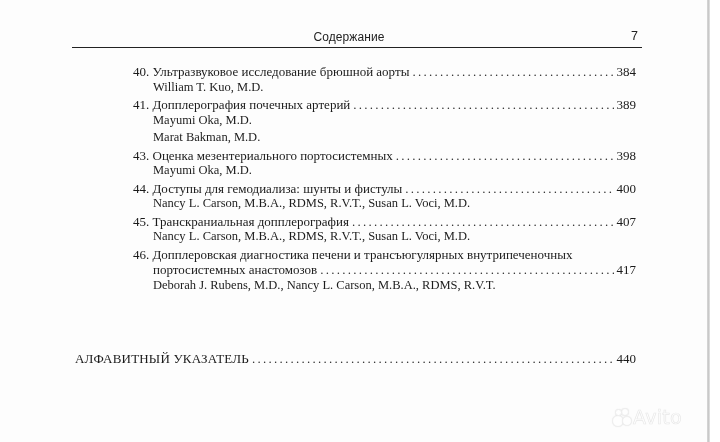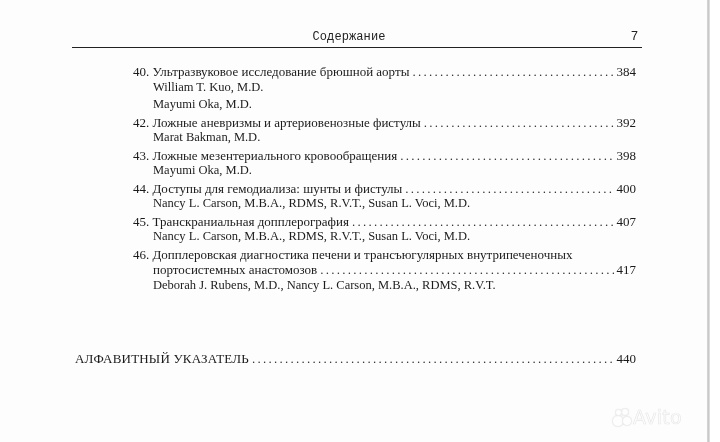--- a/index.html
+++ b/index.html
@@ -46,21 +46,21 @@
       width: 570px;
       height: 18px;
       border-bottom: 1.5px solid #222;
     }
     .running-title {
       position: absolute;
       left: 0;
       right: 16px;
       top: 1px;
       text-align: center;
-      font-family: Liberation Mono, monospace;
+      font-family: Liberation Sans, sans-serif;
       font-size: 12px;
       color: #222;
       letter-spacing: 0.1px;
     }
     .page-number {
       position: absolute;
       right: 4px;
       top: 0px;
       font-family: "Liberation Sans", "DejaVu Sans", sans-serif;
       font-size: 12.5px;
@@ -182,35 +182,35 @@
     <div class="entry">
       <div class="line">
         <span class="text"><span>40.</span> <span>Ультразвуковое исследование брюшной аорты</span></span>
         <span class="dots"></span>
         <span class="pg">384</span>
       </div>
       <div class="author">William T. Kuo, M.D.</div>
     </div>
 
     <div class="entry">
+      <div class="line">
+        <span class="text"><span>41.</span> <span>Допплерография почечных артерий</span></span>
+        <span class="dots"></span>
+        <span class="pg">389</span>
+      </div>
       <div class="author">Mayumi Oka, M.D.</div>
     </div>
 
     <div class="entry">
-      <div class="line">
-        <span class="text"><span>42.</span> <span>Ложные аневризмы и артериовенозные фистулы</span></span>
-        <span class="dots"></span>
-        <span class="pg">392</span>
-      </div>
       <div class="author">Marat Bakman, M.D.</div>
     </div>
 
     <div class="entry">
       <div class="line">
-        <span class="text"><span>43.</span> <span>Ложные мезентериального кровообращения</span></span>
+        <span class="text"><span>43.</span> <span>Оценка мезентериального портосистемных</span></span>
         <span class="dots"></span>
         <span class="pg">398</span>
       </div>
       <div class="author">Mayumi Oka, M.D.</div>
     </div>
 
     <div class="entry">
       <div class="line">
         <span class="text"><span>44.</span> <span>Доступы для гемодиализа: шунты и фистулы</span></span>
         <span class="dots"></span>

